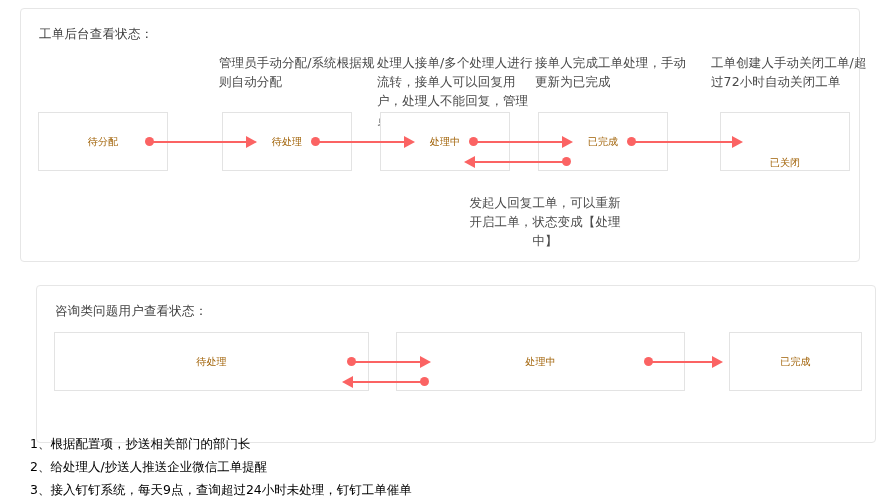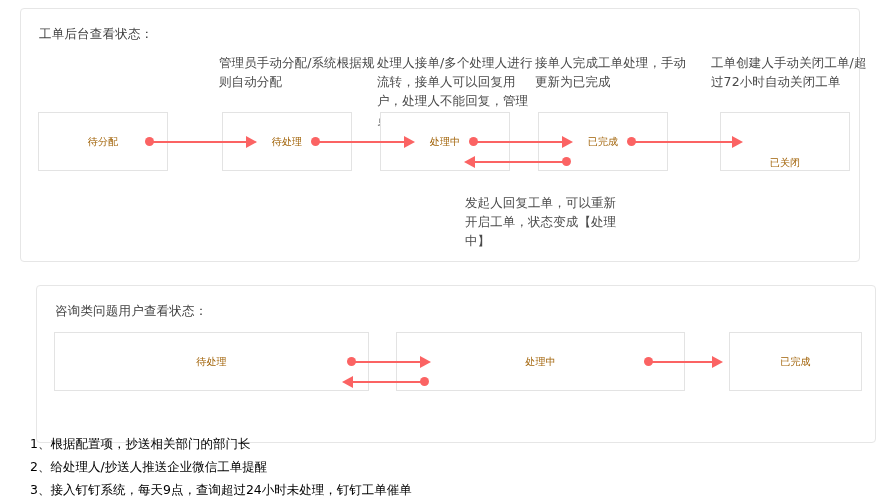--- a/index.html
+++ b/index.html
@@ -136,21 +136,21 @@
     <div class="conn-head right" style="left:541px; top:126.5px;"></div>
 
     <div class="conn-dot" style="left:541px; top:148px;"></div>
     <div class="conn-line" style="left:454px; top:151.5px; width:89px;"></div>
     <div class="conn-head left" style="left:443px; top:146.5px;"></div>
 
     <div class="conn-dot" style="left:606px; top:128px;"></div>
     <div class="conn-line" style="left:611px; top:131.5px; width:101px;"></div>
     <div class="conn-head right" style="left:711px; top:126.5px;"></div>
 
-    <div class="note" style="left:444px; top:184px; width:160px;">发起人回复工单，可以重新<br>开启工单，状态变成【处理<br>中】</div>
+    <div class="note" style="left:444px; top:184px; width:160px;text-align:center;">发起人回复工单，可以重新<br>开启工单，状态变成【处理<br>中】</div>
   </div>
 
   <div class="panel" id="panel-2">
 
     <div class="panel-title" style="left:18px; top:17px;">咨询类问题用户查看状态：</div>
 
     <div class="state-box" style="left:17px;  top:46px; width:315px; height:59px;">
       <span class="state-label">待处理</span>
     </div>
 

